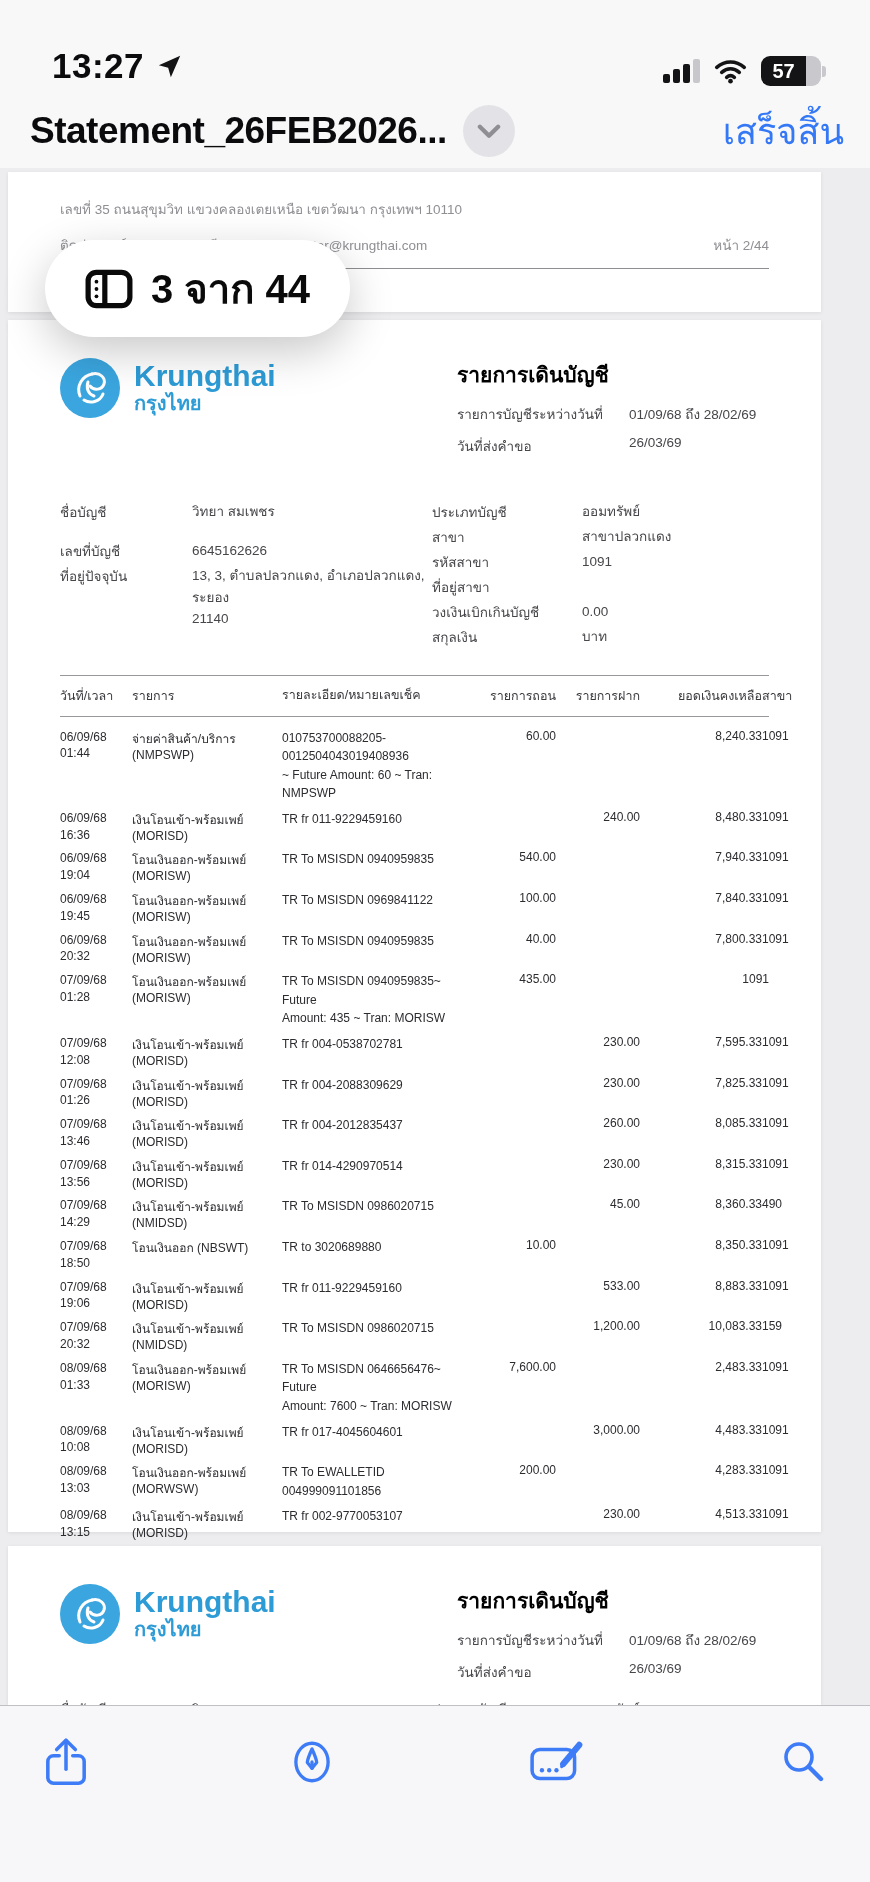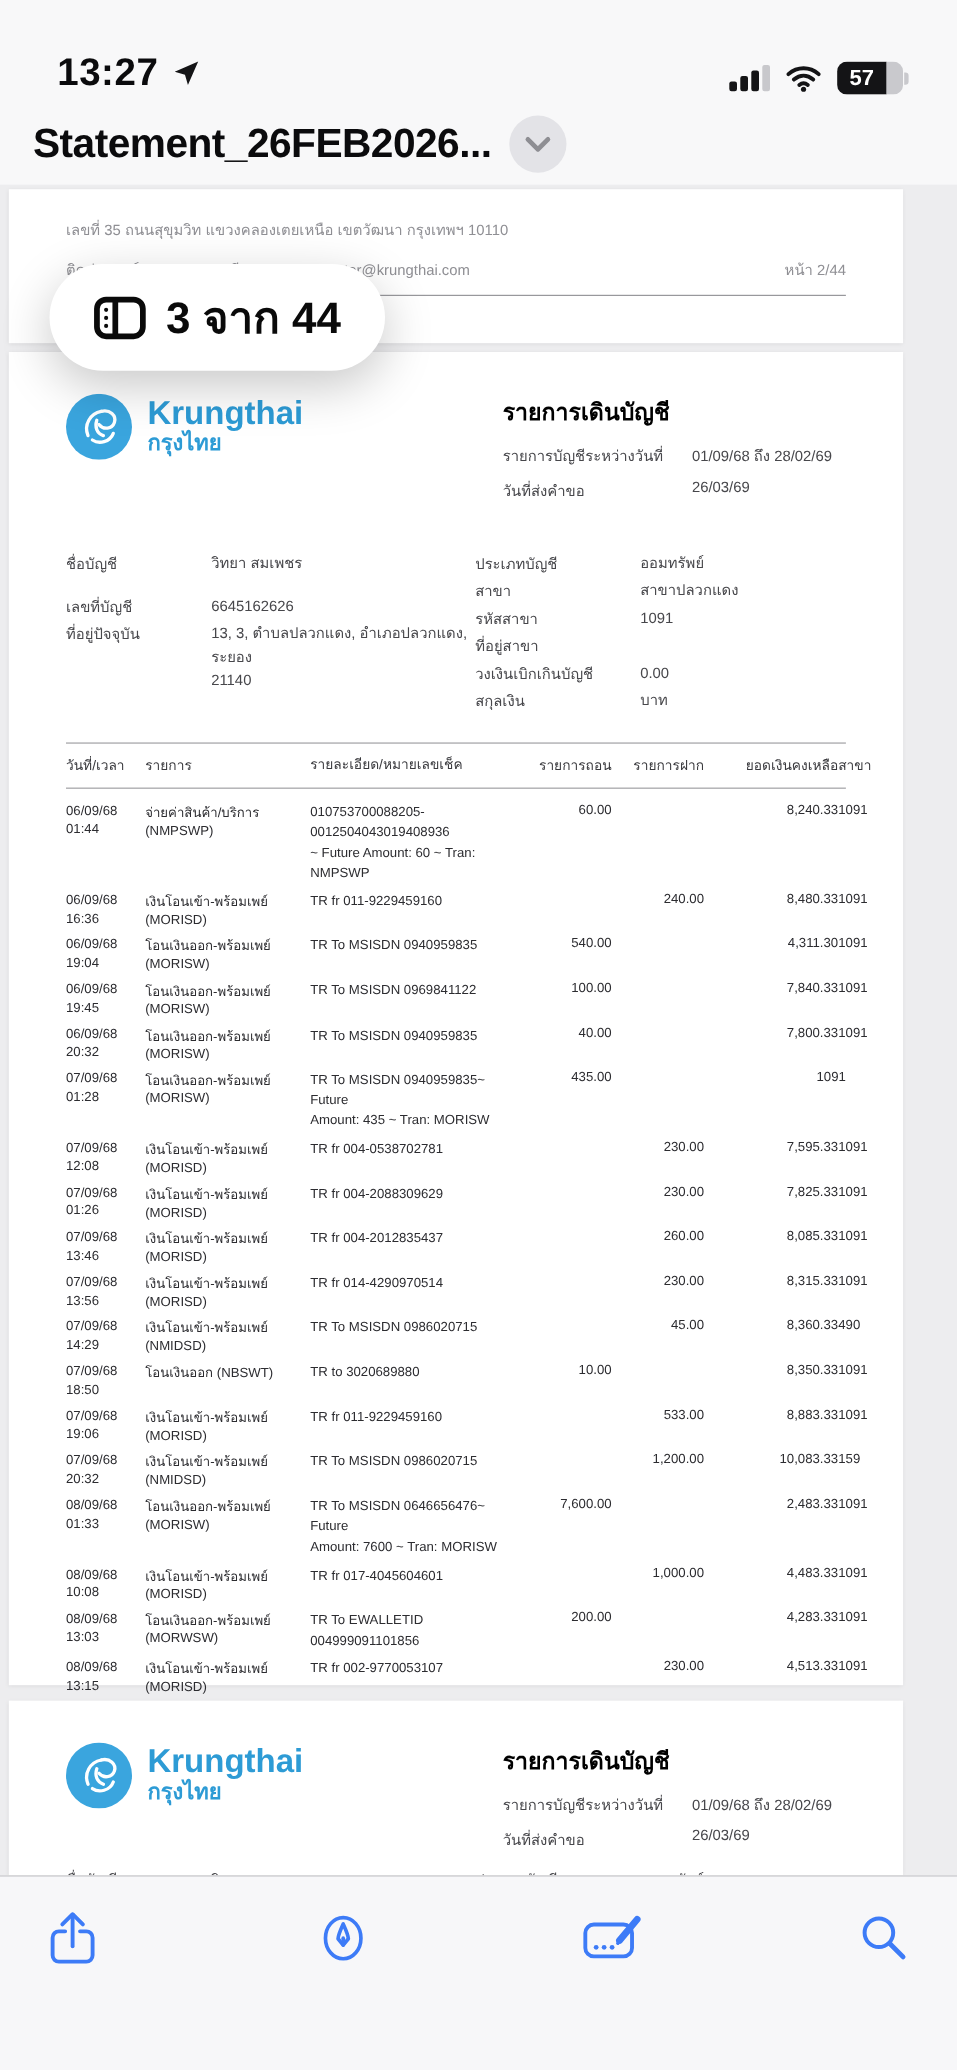--- a/index.html
+++ b/index.html
@@ -134,20 +134,21 @@
 
 <div id="navbar">
   <span class="nav-title">Statement_26FEB2026...</span>
   <button class="nav-chevron-btn">
     <span style="display:flex;">
       <svg width="24" height="15" viewBox="0 0 22 14" fill="none">
           <path d="M2.5 2.5 L11 11 L19.5 2.5" stroke="#8e8e93" stroke-width="4" stroke-linecap="round" stroke-linejoin="round"></path>
         </svg>
     </span>
   </button>
+  <button class="nav-done" style="color:#3478F6;">เสร็จสิ้น</button>
 </div>
 
 <div id="content">
 
   <div class="page" id="page2">
     <div class="p2-line">เลขที่ 35 ถนนสุขุมวิท แขวงคลองเตยเหนือ เขตวัฒนา กรุงเทพฯ 10110</div>
     <div class="p2-row2">
       <span class="p2-line">ติดต่อ เบอร์ 02-111-1111, อีเมล: call.callcenter@krungthai.com</span>
       <span class="p2-line">หน้า 2/44</span>
     </div>
@@ -267,21 +268,21 @@
           </div>
           <div class="trow">
             <div class="c1">
               <div class="cell-date">06/09/68</div>
               <div class="cell-time">19:04</div>
             </div>
             <div class="c2">โอนเงินออก-พร้อมเพย์ (MORISW)</div>
             <div class="c3">TR To MSISDN 0940959835</div>
             <div class="c4">540.00</div>
             <div class="c5"></div>
-            <div class="c6">4,311.30</div>
+            <div class="c6">7,940.33</div>
             <div class="c7">1091</div>
           </div>
           <div class="trow">
             <div class="c1">
               <div class="cell-date">06/09/68</div>
               <div class="cell-time">19:45</div>
             </div>
             <div class="c2">โอนเงินออก-พร้อมเพย์ (MORISW)</div>
             <div class="c3">TR To MSISDN 0969841122</div>
             <div class="c4">100.00</div>
@@ -423,21 +424,21 @@
             <div class="c7">1091</div>
           </div>
           <div class="trow">
             <div class="c1">
               <div class="cell-date">08/09/68</div>
               <div class="cell-time">10:08</div>
             </div>
             <div class="c2">เงินโอนเข้า-พร้อมเพย์ (MORISD)</div>
             <div class="c3">TR fr 017-4045604601</div>
             <div class="c4"></div>
-            <div class="c5">1,000.00</div>
+            <div class="c5">3,000.00</div>
             <div class="c6">4,483.33</div>
             <div class="c7">1091</div>
           </div>
           <div class="trow">
             <div class="c1">
               <div class="cell-date">08/09/68</div>
               <div class="cell-time">13:03</div>
             </div>
             <div class="c2">โอนเงินออก-พร้อมเพย์ (MORWSW)</div>
             <div class="c3">TR To EWALLETID 004999091101856</div>

